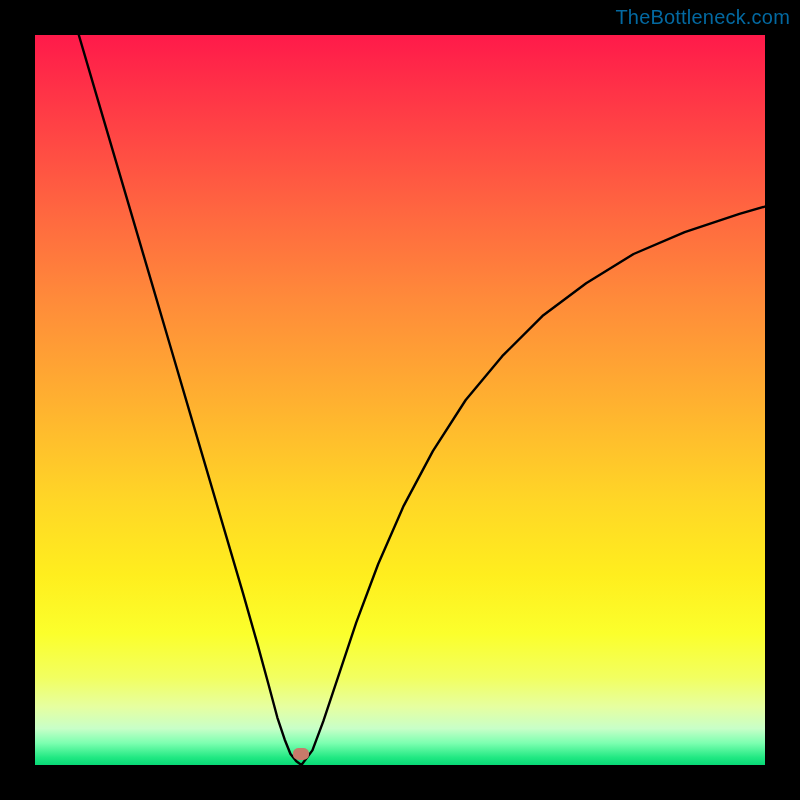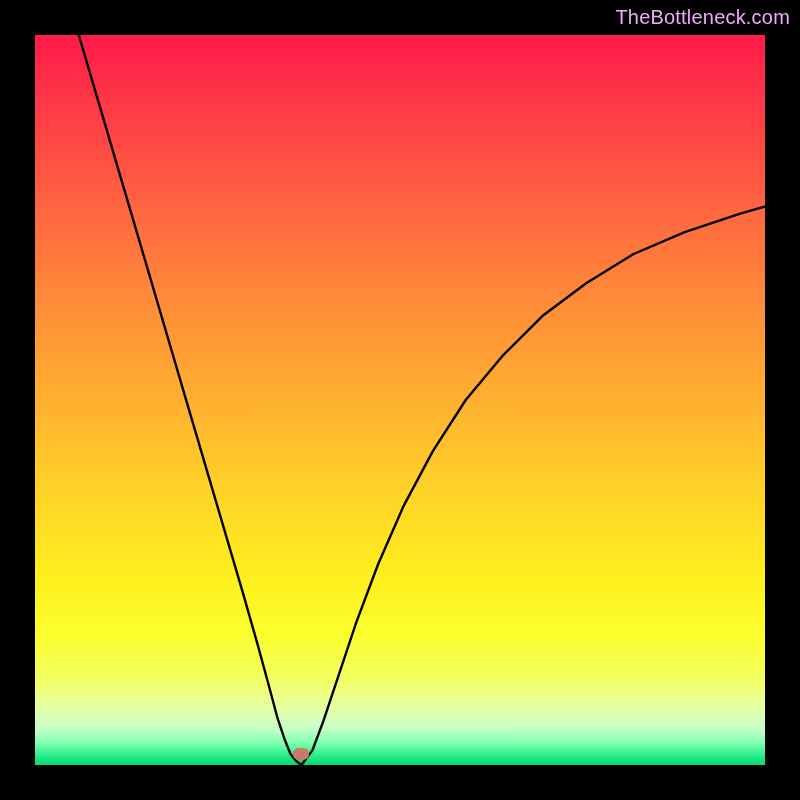--- a/index.html
+++ b/index.html
@@ -63,21 +63,21 @@
     width: 16px;
     height: 12px;
     background: #c77a6a;
     border-radius: 6px / 5px;
     transform: translate(-50%, -50%);
   }
   .watermark {
     position: absolute;
     top: 6px;
     right: 10px;
-    color: #f0abfc;
+    color: #0369a1;
     font-size: 20px;
     font-weight: 500;
     letter-spacing: 0.2px;
   }
 </style>
 </head>
 <body>
 
 <div class="frame">
 

